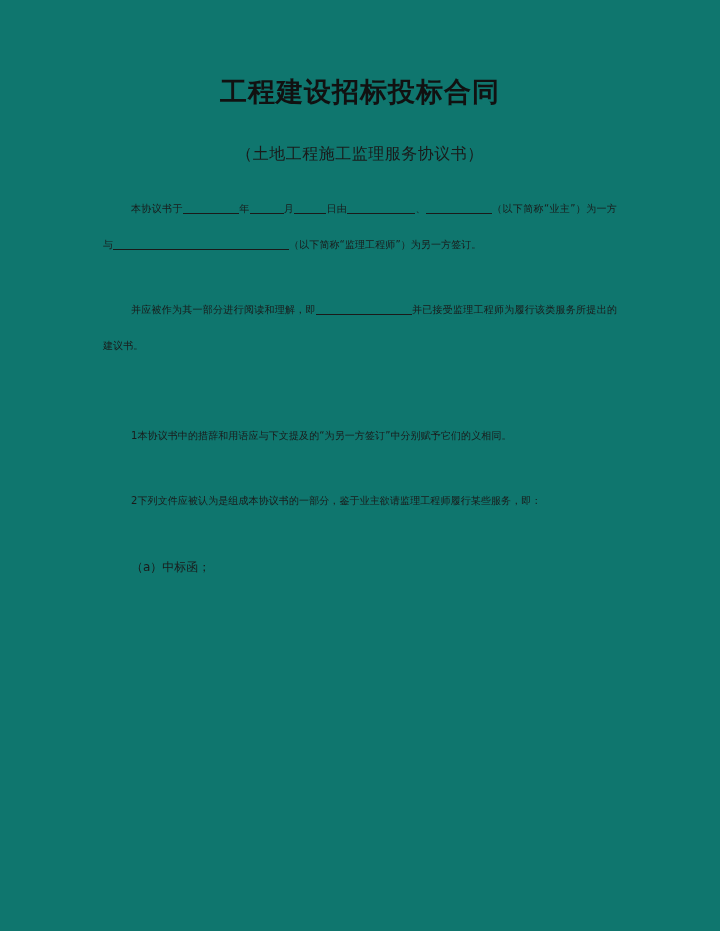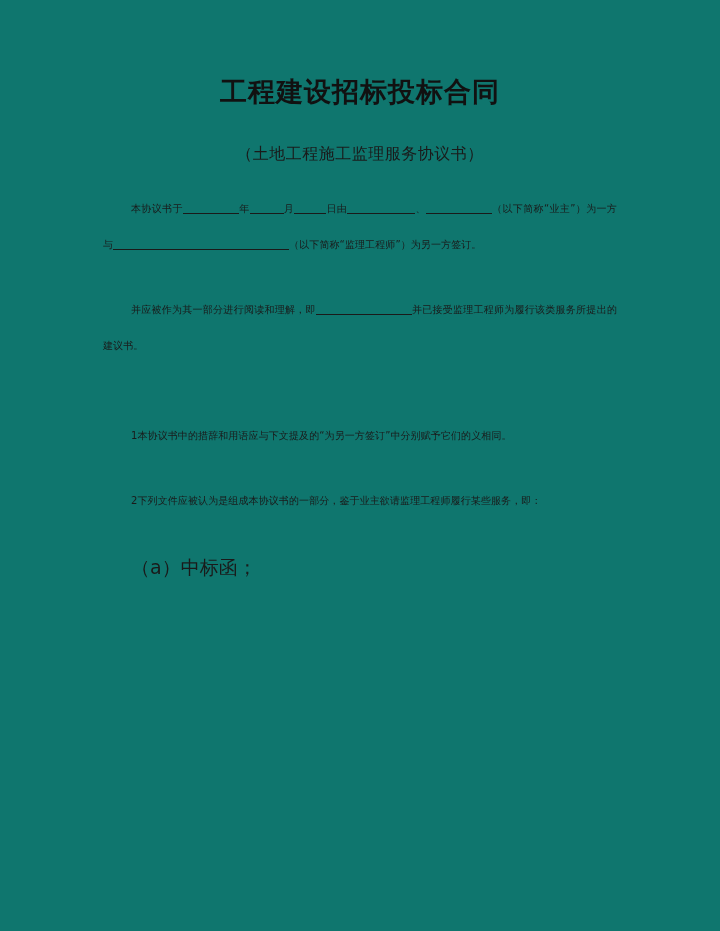--- a/index.html
+++ b/index.html
@@ -68,21 +68,21 @@
   }
   .b-56  { width: 56px; }
   .b-34  { width: 34px; }
   .b-32  { width: 32px; }
   .b-68  { width: 68px; }
   .b-66  { width: 66px; }
   .b-176 { width: 176px; }
   .b-96  { width: 96px; }
   .list-item {
     margin: 0;
-    font-size: 19px;
+    font-size: 12px;
     line-height: 36px;
     text-indent: 28px;
     color: #1a1a1a;
   }
 </style>
 </head>
 <body>
 
 <div class="page">
 

